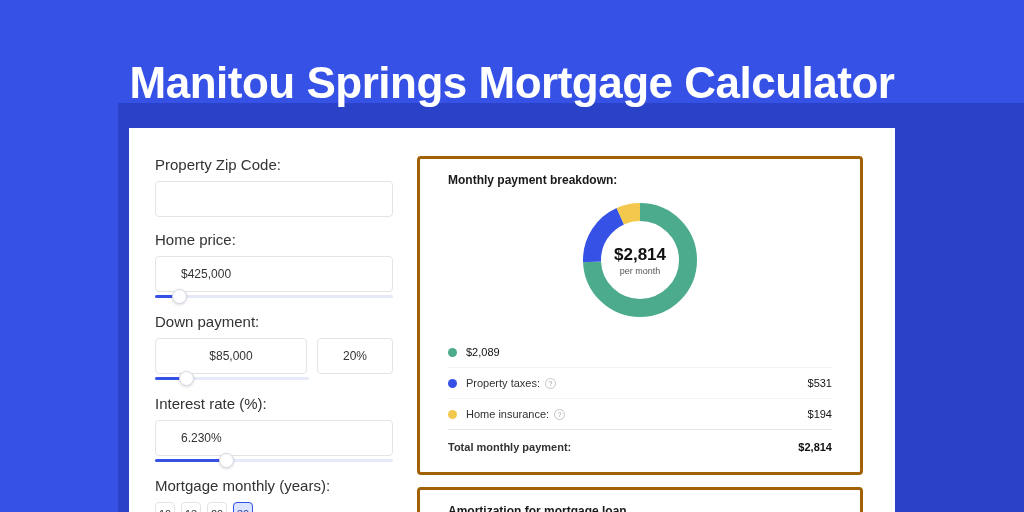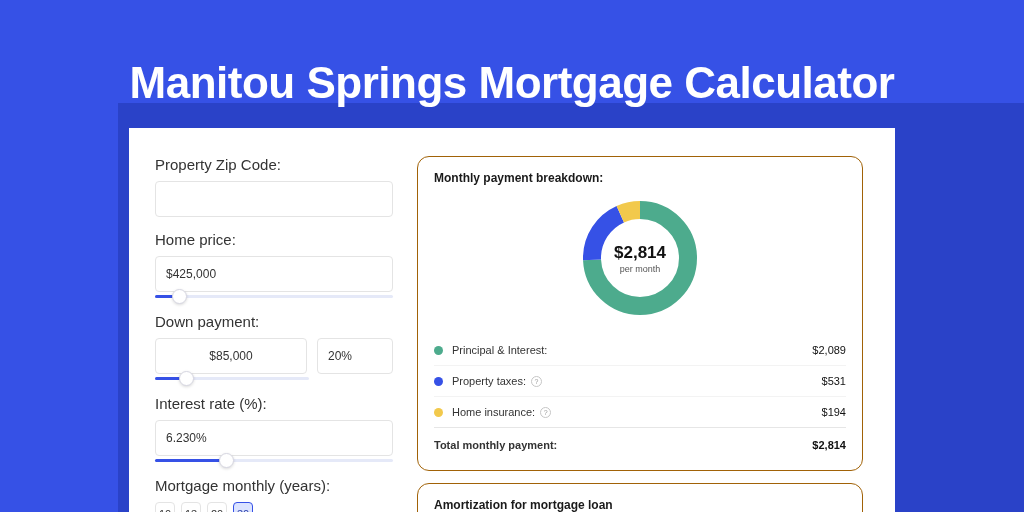--- a/index.html
+++ b/index.html
@@ -4,33 +4,33 @@
 <style>
   * { box-sizing: border-box; margin: 0; padding: 0; }
   html, body { width: 1024px; height: 512px; overflow: hidden; font-family: -apple-system, BlinkMacSystemFont, "Segoe UI", Arial, sans-serif; }
   .page { width: 1024px; height: 512px; background: #3651e6; position: relative; }
   .shadowbox { position: absolute; right: 0; top: 103px; bottom: 0; width: 906px; background: #2a42c8; }
   h1.title { position: absolute; top: 58px; left: 0; right: 0; text-align: center; color: #fff; font-size: 44px; font-weight: 700; letter-spacing: -0.5px; }
   .card { position: absolute; left: 129px; top: 128px; width: 766px; height: 420px; background: #fff; padding: 28px 32px 0 26px; display: flex; gap: 24px; }
   .left { width: 238px; flex: none; }
   .right { flex: 1; min-width: 0; }
   .field-label { font-size: 15px; color: #333; margin-bottom: 8px; }
-  .text-input { width: 100%; height: 36px; border: 1px solid #e4e4e4; border-radius: 4px; padding: 0 10px; font-size: 12px; color: #333; background: #fff; }
+  .text-input { width: 100%; height: 36px; border: 1px solid #e4e4e4; border-radius: 4px; padding: 0 25px; font-size: 12px; color: #333; background: #fff; }
   .group { margin-bottom: 14px; }
   .slider { position: relative; height: 8px; margin-top: -1px;}
   .slider .track { position:absolute; left:0; right:0; top:4px; height:3px; background:#e5e9f8; border-radius:2px; }
   .slider .fill  { position:absolute; left:0; top:4px; height:3px; background:#3651e6; border-radius:2px; }
   .slider .thumb { position:absolute; top:-2px; width:15px; height:15px; background:#fff; border:1px solid #d7d7e2; border-radius:50%; box-shadow:0 1px 3px rgba(0,0,0,.15); margin-left:-7px;}
   .dp-row { display:flex; gap:10px; }
   .dp-row .a { flex:1;text-align:center; }
   .dp-row .b { width:76px; }
   .period-row { display:flex; gap:6px; }
   .period-btn { width:20px; height:24px; border:1px solid #e4e4e4; border-radius:4px; background:#fff; font-size:11px; color:#333; display:flex; align-items:center; justify-content:center; cursor:pointer;}
   .period-btn.sel { background:#dbe3ff; border-color:#3651e6; color:#2a3ea8; font-weight:400;}
-  .panel { border:1px solid #a16207; border-radius:12px; padding:14px 16px 10px; }
+  .panel { border:3px solid #a16207; border-radius:4px; padding:14px 28px 10px; }
   .panel + .panel { margin-top:12px;}
   .panel-title{ font-size:12px; font-weight:700; color:#1a1a1a; margin-bottom:6px;}
   .donut-wrap{ display:flex; justify-content:center; padding:6px 0 16px;}
   .donut{ position:relative; width:122px; height:122px;}
   .donut svg{ transform:rotate(-90deg);}
   .donut-center{ position:absolute; inset:0; display:flex; flex-direction:column; align-items:center; justify-content:center;}
   .donut-amt{ font-size:17px; font-weight:800; color:#111;}
   .donut-sub{ font-size:9px; color:#555; margin-top:1px;}
   .break-row{ display:flex; align-items:center; font-size:11px; padding:9px 0; border-top:1px solid #f3f3f3;}
   .break-row:first-of-type{ border-top:none;}
@@ -113,21 +113,20 @@
               </svg>
             <div class="donut-center">
               <div class="donut-amt">$2,814</div>
               <div class="donut-sub">per month</div>
             </div>
           </div>
         </div>
         <div id="break-rows">
             <div class="break-row">
               <span class="dot" style="background: rgb(77, 171, 141);"></span>
-              <span class="break-label">Principal &amp; Interest:</span>
               <span class="break-val">$2,089</span>
             </div>
             <div class="break-row">
               <span class="dot" style="background: rgb(54, 81, 230);"></span>
               <span class="break-label">Property taxes:<span class="info-ic">?</span></span>
               <span class="break-val">$531</span>
             </div>
             <div class="break-row">
               <span class="dot" style="background: rgb(242, 201, 76);"></span>
               <span class="break-label">Home insurance:<span class="info-ic">?</span></span>

